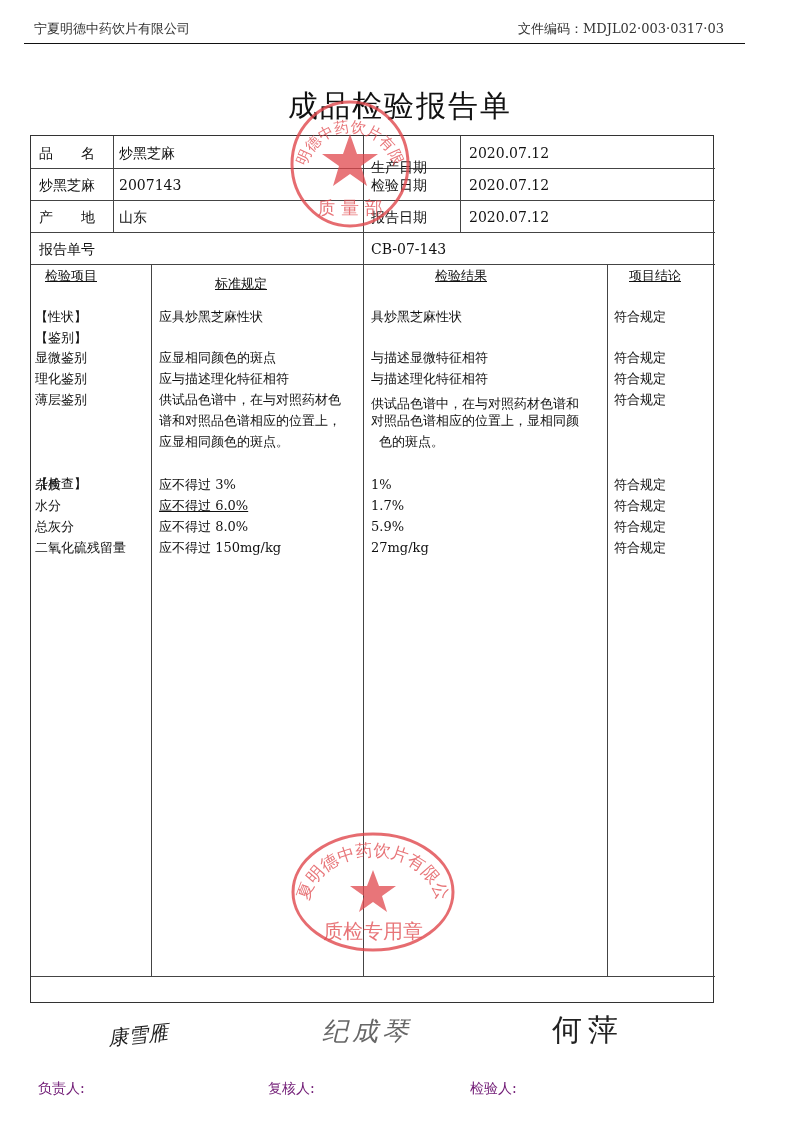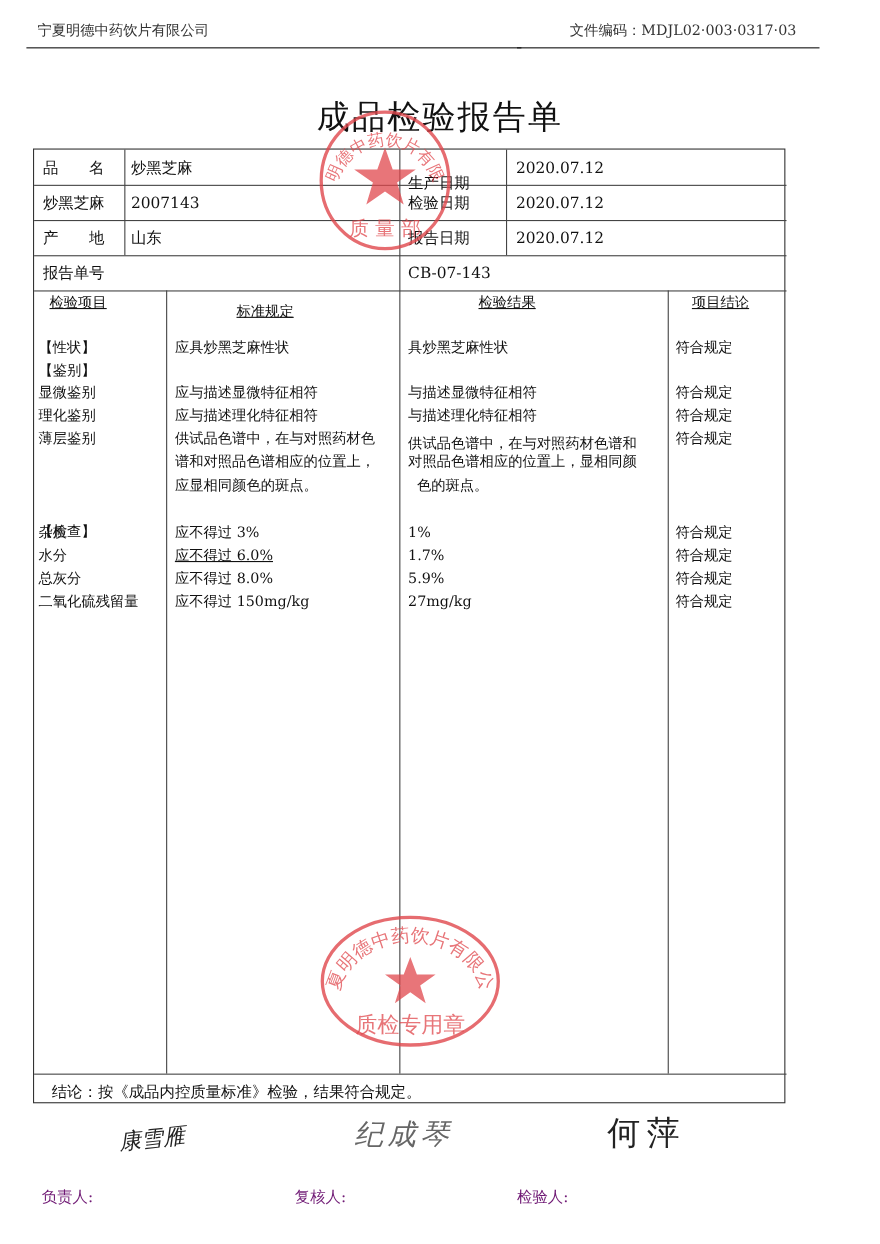--- a/index.html
+++ b/index.html
@@ -70,21 +70,21 @@
       <span class="ln" style="left:4px;top:173px;">【性状】</span>
       <span class="ln" style="left:128px;top:173px;">应具炒黑芝麻性状</span>
       <span class="ln" style="left:340px;top:173px;">具炒黑芝麻性状</span>
       <span class="ln" style="left:583px;top:173px;">符合规定</span>
     </div>
     <div>
       <span class="ln" style="left:4px;top:194px;">【鉴别】</span>
     </div>
     <div>
       <span class="ln" style="left:4px;top:214px;">显微鉴别</span>
-      <span class="ln" style="left:128px;top:214px;">应与描述显微特征相符</span>
+      <span class="ln" style="left:128px;top:214px;">应显相同颜色的斑点</span>
       <span class="ln" style="left:340px;top:214px;">与描述显微特征相符</span>
       <span class="ln" style="left:583px;top:214px;">符合规定</span>
     </div>
     <div>
       <span class="ln" style="left:4px;top:235px;">理化鉴别</span>
       <span class="ln" style="left:128px;top:235px;">应与描述理化特征相符</span>
       <span class="ln" style="left:340px;top:235px;">与描述理化特征相符</span>
       <span class="ln" style="left:583px;top:235px;">符合规定</span>
     </div>
     <div>
@@ -123,21 +123,20 @@
       <span class="ln" style="left:583px;top:383px;">符合规定</span>
     </div>
     <div>
       <span class="ln" style="left:4px;top:404px;">二氧化硫残留量</span>
       <span class="ln" style="left:128px;top:404px;">应不得过 150mg/kg</span>
       <span class="ln" style="left:340px;top:404px;">27mg/kg</span>
       <span class="ln" style="left:583px;top:404px;">符合规定</span>
     </div>
   </div>
 
-  <div class="cell" style="left:16px;top:849px;font-size:14px;">结论：按《成品内控质量标准》检验，结果符合规定。</div>
 </div>
 
 <svg class="stamp" style="left:285px;top:92px;" width="130" height="140" viewBox="0 0 130 140">
   <defs>
     <path id="arcTop" d="M 20 78 A 46 48 0 0 1 110 78"></path>
   </defs>
   <ellipse cx="65" cy="72" rx="58" ry="62" fill="none" stroke="#e0474c" stroke-width="3" opacity="0.8"></ellipse>
   <text font-size="15" fill="#e0474c" opacity="0.75" font-family="DejaVu Sans, sans-serif">
     <textPath href="#arcTop" startOffset="50%" text-anchor="middle">宁夏明德中药饮片有限公司</textPath>
   </text>

